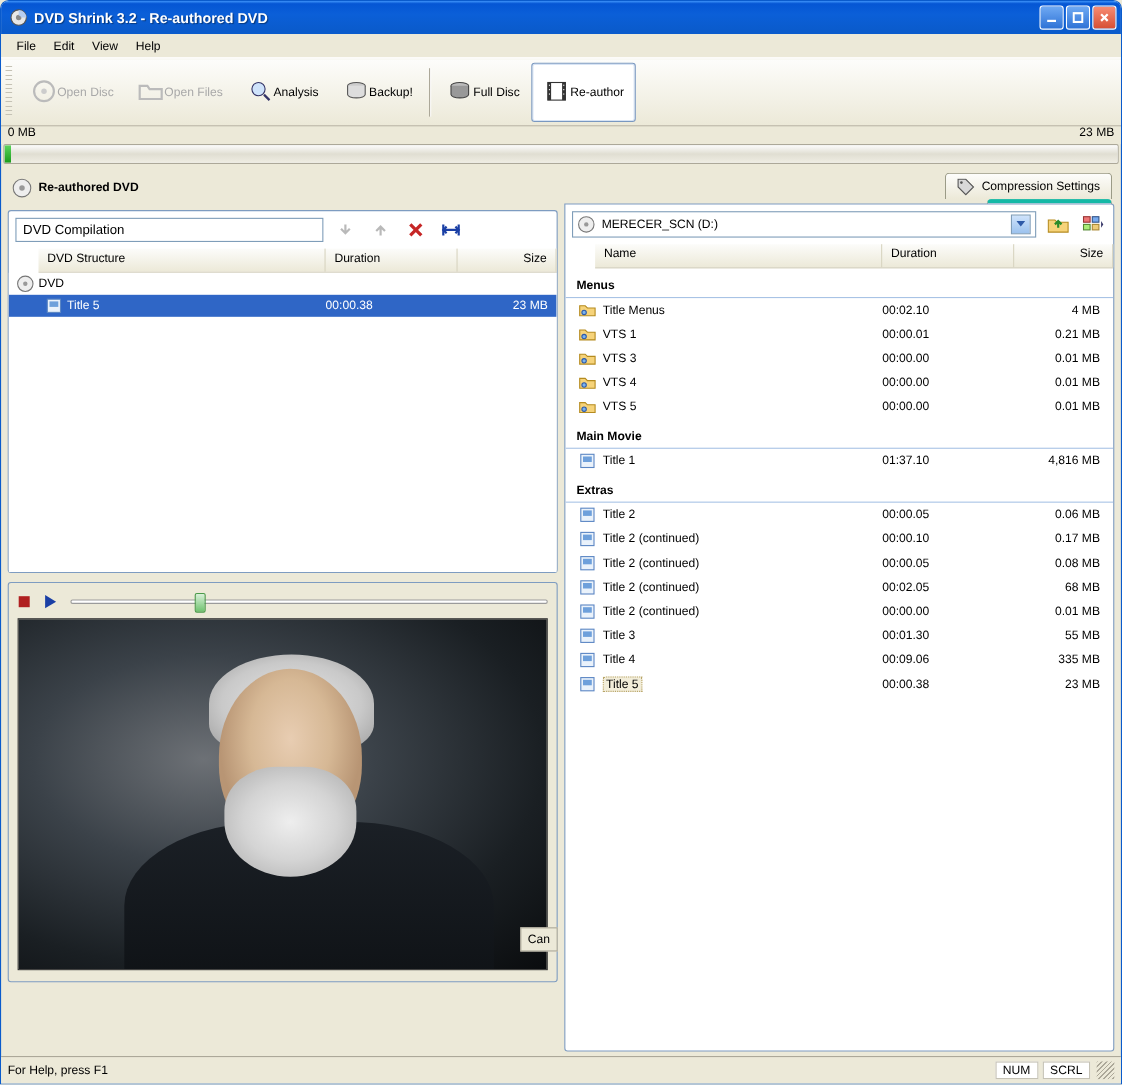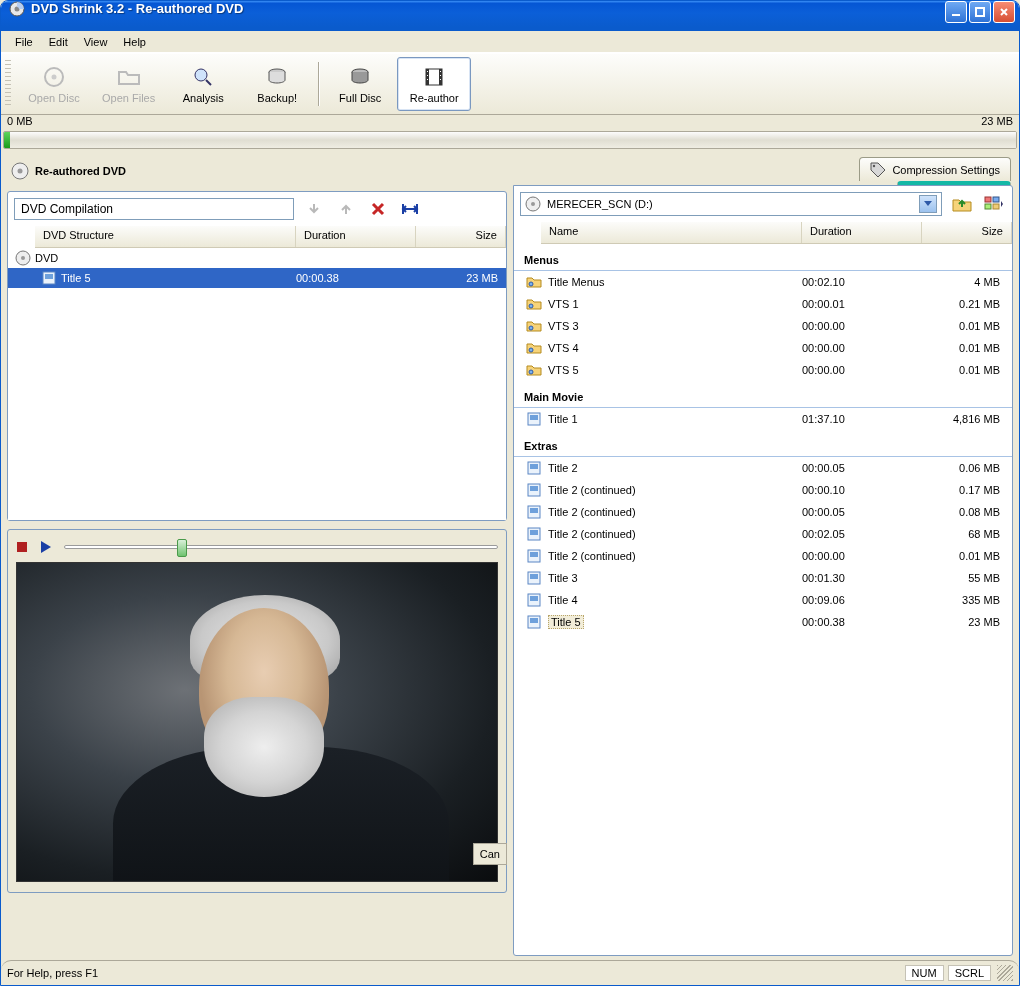--- a/index.html
+++ b/index.html
@@ -1,33 +1,33 @@
 <!DOCTYPE html>
 <html><head>
 <meta charset="utf-8">
 <style>
 * { box-sizing: border-box; margin: 0; padding: 0; font-family: Tahoma, sans-serif; font-size: 11px; }
 body { background: #ece9d8; width: 1020px; height: 986px; overflow: hidden; }
 
 .window { width: 1020px; height: 986px; border: 1px solid #0a5bcc; border-radius: 8px 8px 0 0; display: flex; flex-direction: column; background: #ece9d8; }
 
-.titlebar { height: 30px; background: linear-gradient(to bottom, #3b90f7 0%, #0556d4 8%, #0b5fd8 40%, #0a5bcc 88%, #0a5bcc 100%); border-radius: 7px 7px 0 0; display: flex; align-items: flex-start; padding: 0 4px 0 8px; color: #fff; }
+.titlebar { height: 30px; background: linear-gradient(to bottom, #3b90f7 0%, #0556d4 8%, #0b5fd8 40%, #0a5bcc 88%, #0a5bcc 100%); border-radius: 7px 7px 0 0; display: flex; align-items: center; padding: 0 4px 0 8px; color: #fff; }
 .titlebar .app-icon { width: 16px; height: 16px; margin-right: 6px; }
 .titlebar .title { font-weight: bold; font-size: 13px; flex: 1; text-shadow: 1px 1px 1px rgba(0,0,0,.4); }
 .winbtns { display: flex; gap: 2px; }
 .winbtn { width: 22px; height: 22px; border-radius: 3px; border: 1px solid #fff; display: flex; align-items: center; justify-content: center; font-weight: bold; color: #fff; font-size: 12px; }
 .winbtn.min, .winbtn.max { background: linear-gradient(#6fa9f3,#2e72d6); }
 .winbtn.close { background: linear-gradient(#f88c73,#d64f34); }
 
 .menubar { height: 22px; background: #ece9d8; display: flex; align-items: center; padding: 0 6px; border-bottom: 1px solid #fff; }
 .menubar span { padding: 2px 8px; cursor: default; }
 
 .toolbar { height: 62px; background: linear-gradient(#fdfdfb,#ece9d8); border-top: 1px solid #fff; border-bottom: 1px solid #aca899; display: flex; align-items: center; padding: 0 4px; }
 .tool-grip { width: 6px; height: 48px; background: repeating-linear-gradient(to bottom, #c5c2b5 0 1px, transparent 1px 4px); margin-right: 6px; }
-.tbtn { display: flex; flex-direction: column; align-items: center; justify-content: center; padding: 4px 10px; min-width: 74px; height: 54px; border: 1px solid transparent; border-radius: 3px; cursor: default; }
+.tbtn { display: flex; flex-direction: row; align-items: center; justify-content: center; padding: 4px 10px; min-width: 74px; height: 54px; border: 1px solid transparent; border-radius: 3px; cursor: default; }
 .tbtn.active { background: #fff; border: 1px solid #7a98c0; box-shadow: inset 0 0 0 1px #d8e4f4; }
 .tbtn.disabled { color: #a9a9a9; }
 .tbtn .ticon { width: 24px; height: 24px; margin-bottom: 3px; }
 .tbtn .tlabel { font-size: 11px; }
 .toolbar .sep { width: 1px; height: 44px; background: #aca899; margin: 0 4px; box-shadow: 1px 0 0 #fff; }
 
 .sizebar { height: 16px; display: flex; justify-content: space-between; padding: 0 6px; font-size: 11px; background: #ece9d8; }
 .progressbar { height: 18px; margin: 0 2px 4px 2px; background: #fff; border: 1px solid #aca899; border-radius: 2px; position: relative; overflow: hidden; }
 .progressbar .fill { position: absolute; left: 0; top: 0; bottom: 0; width: 6px; background: linear-gradient(to bottom,#5dd45d,#1a9c1a); }
 .progressbar .inner { position: absolute; left: 6px; right: 0; top: 0; bottom: 0; background: linear-gradient(to bottom, #fcfcfc, #e0ded2 50%, #efede3); }
@@ -88,21 +88,21 @@
 
 .section-title { font-weight: bold; padding: 6px 10px 4px 10px; border-bottom: 1px solid #a8c3e5; margin-top: 4px; }
 .browser-list { flex: 1; overflow: auto; }
 .brow { display: flex; align-items: center; height: 22px; padding-left: 12px; }
 .brow.selected-row .col-name span.rowtext { background: #f2edd9; border: 1px dotted #b8a56a; padding: 0 2px; }
 .brow .ricon { width: 16px; height: 16px; margin-right: 6px; }
 .brow .col-name { flex: 1; display: flex; align-items: center; }
 .brow .col-dur { width: 120px; }
 .brow .col-size { width: 90px; text-align: right; padding-right: 12px; }
 
-.statusbar { height: 22px; border-top: 1px solid #aca899; background: #ece9d8; display: flex; align-items: center; padding: 12px 6px; border-radius: 10px; }
+.statusbar { height: 22px; border-top: 1px solid #aca899; background: #ece9d8; display: flex; align-items: center; padding: 12px 6px; }
 .statusbar .st-text { flex: 1; }
 .statusbar .st-ind { border: 1px solid #c5c2b5; padding: 1px 6px; margin-left: 4px; background: #fff; font-size: 11px; }
 .statusbar .grip { width: 16px; height: 16px; margin-left: 6px; background: repeating-linear-gradient(135deg, #aca899 0 1px, transparent 1px 3px); }
 
 svg { display: block; }
 </style>
 </head>
 <body>
 
 <div class="window">

